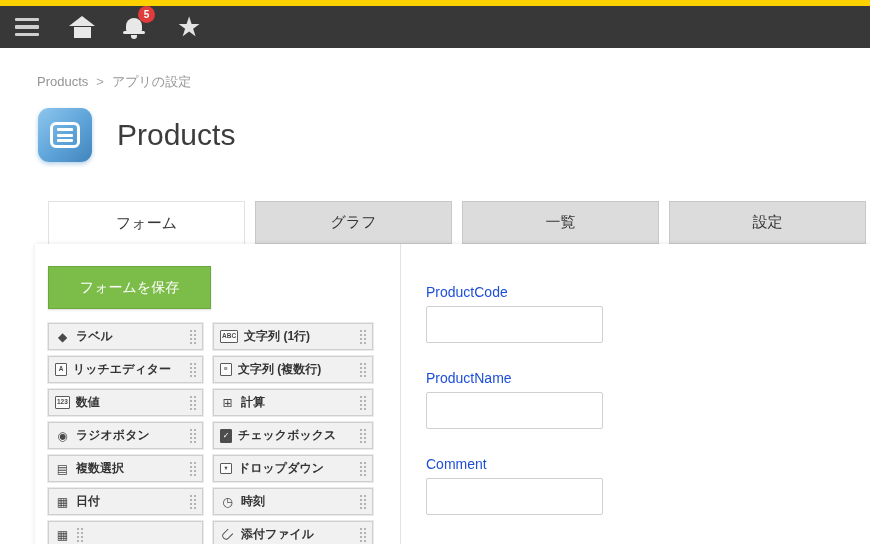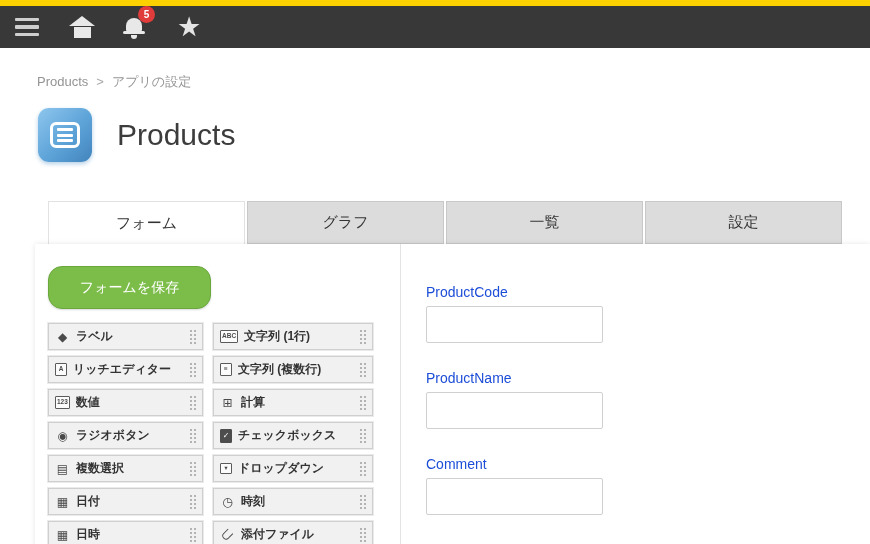--- a/index.html
+++ b/index.html
@@ -50,36 +50,36 @@
     display: flex; align-items: center; justify-content: center;
     box-shadow: 0 2px 4px rgba(90,150,200,0.45);
   }
   .app-icon-inner {
     width: 30px; height: 26px; border: 3px solid #fff; border-radius: 6px;
     display: flex; flex-direction: column; justify-content: space-evenly; padding: 0 4px;
   }
   .app-icon-inner span { display: block; height: 3px; background: #fff; border-radius: 1px; }
   .page-title { margin-left: 25px; font-size: 30px; color: #3c3c3c; }
   
-  .tabs { display: flex; gap: 2px; margin: 38px 0 0 48px; height: 43px; }
+  .tabs { display: flex; gap: 10px; margin: 38px 0 0 48px; height: 43px; }
   .tab {
     width: 197px; background: #dcdcdc; border: 1px solid #c8c8c8;
     display: flex; align-items: center; justify-content: center;
     font-size: 15px; color: #333; cursor: pointer;
   }
   .tab.active { background: #fff; border-color: #e2e2e2; border-bottom: none; }
   
   .content {
     margin-left: 35px; height: 305px; background: #fff;
     display: flex; box-shadow: 0 0 5px rgba(0,0,0,0.10); position: relative;
   }
   .left-pane { width: 365px; padding: 22px 0 0 13px; }
   .save-button {
     width: 163px; height: 43px; background: var(--save-green);
-    border: 1px solid #6aa83e; border-radius: 14px; color: #fff; font-size: 14px;
+    border: 1px solid #6aa83e; border-radius: 0; color: #fff; font-size: 14px;
     font-family: inherit; cursor: pointer; box-shadow: 0 1px 2px rgba(0,0,0,0.15);
   }
   .palette-cols { display: flex; gap: 10px; margin-top: 14px; }
   .pal-col1 { width: 155px; }
   .pal-col2 { width: 160px; }
   .pal-item {
     height: 27px; margin-bottom: 6px; background: #f1f1f1;
     border: 1px solid #cfcfcf; box-shadow: 0 0 0 1px #eaeaea;
     display: flex; align-items: center; padding: 0 5px 0 6px;
     cursor: grab; font-size: 12px; color: #333;
@@ -210,21 +210,20 @@
           </div>
 
           <div class="pal-item" data-name="palette-item">
             <span class="pal-icon" data-name="calendar-icon">▦</span>
             <span class="pal-label" data-name="palette-item-label">日付</span>
             <span class="drag-handle" data-name="drag-handle-icon"></span>
           </div>
 
           <div class="pal-item" data-name="palette-item">
             <span class="pal-icon" data-name="datetime-icon">▦</span>
-            <span class="pal-label" data-name="palette-item-label">日時</span>
             <span class="drag-handle" data-name="drag-handle-icon"></span>
           </div>
         </div>
       <div class="pal-col2" data-name="palette-column-2">
 
           <div class="pal-item" data-name="palette-item">
             <span class="pal-icon" data-name="single-line-text-icon">ABC</span>
             <span class="pal-label" data-name="palette-item-label">文字列 (1行)</span>
             <span class="drag-handle" data-name="drag-handle-icon"></span>
           </div>

